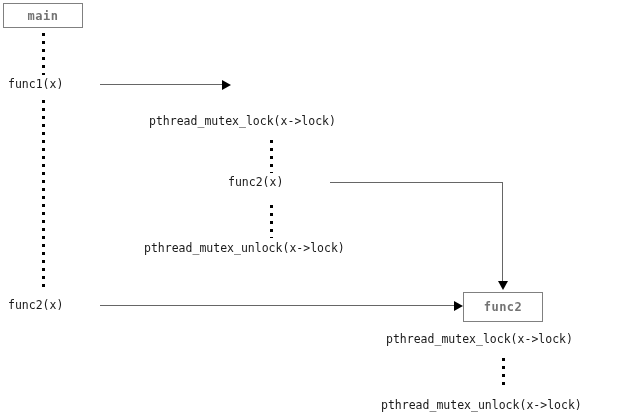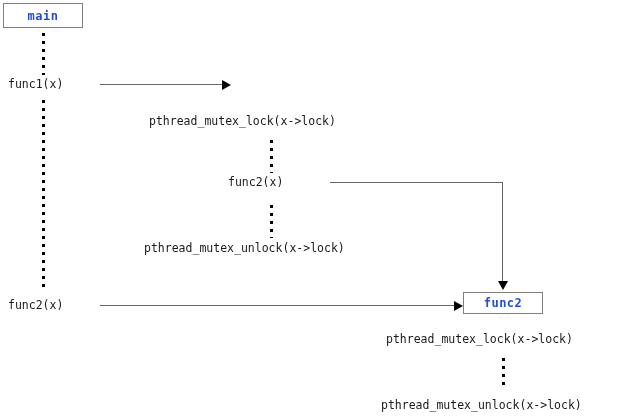--- a/index.html
+++ b/index.html
@@ -21,26 +21,26 @@
     position: absolute;
     box-sizing: border-box;
     border: 1px solid #808080;
     background: #ffffff;
     display: flex;
     align-items: center;
     justify-content: center;
     font-family: "DejaVu Sans Mono", "Liberation Mono", monospace;
     font-weight: bold;
     font-size: 12px;
-    color: #1d4ed8;
+    color: #737373;
     letter-spacing: 0.5px;
   }
   #box-main  { left: 3px;   top: 3px;   width: 80px; height: 25px; }
   #box-func1 { left: 231px; top: 72px;  width: 80px; height: 26px; }
-  #box-func2 { left: 463px; top: 292px; width: 80px; height: 22px; }
+  #box-func2 { left: 463px; top: 292px; width: 80px; height: 30px; }
 
   
   .code-label {
     position: absolute;
     font-family: "DejaVu Sans Mono", "Liberation Mono", monospace;
     font-size: 11.5px;
     line-height: 13px;
     color: #1a1a1a;
     white-space: pre;
   }

